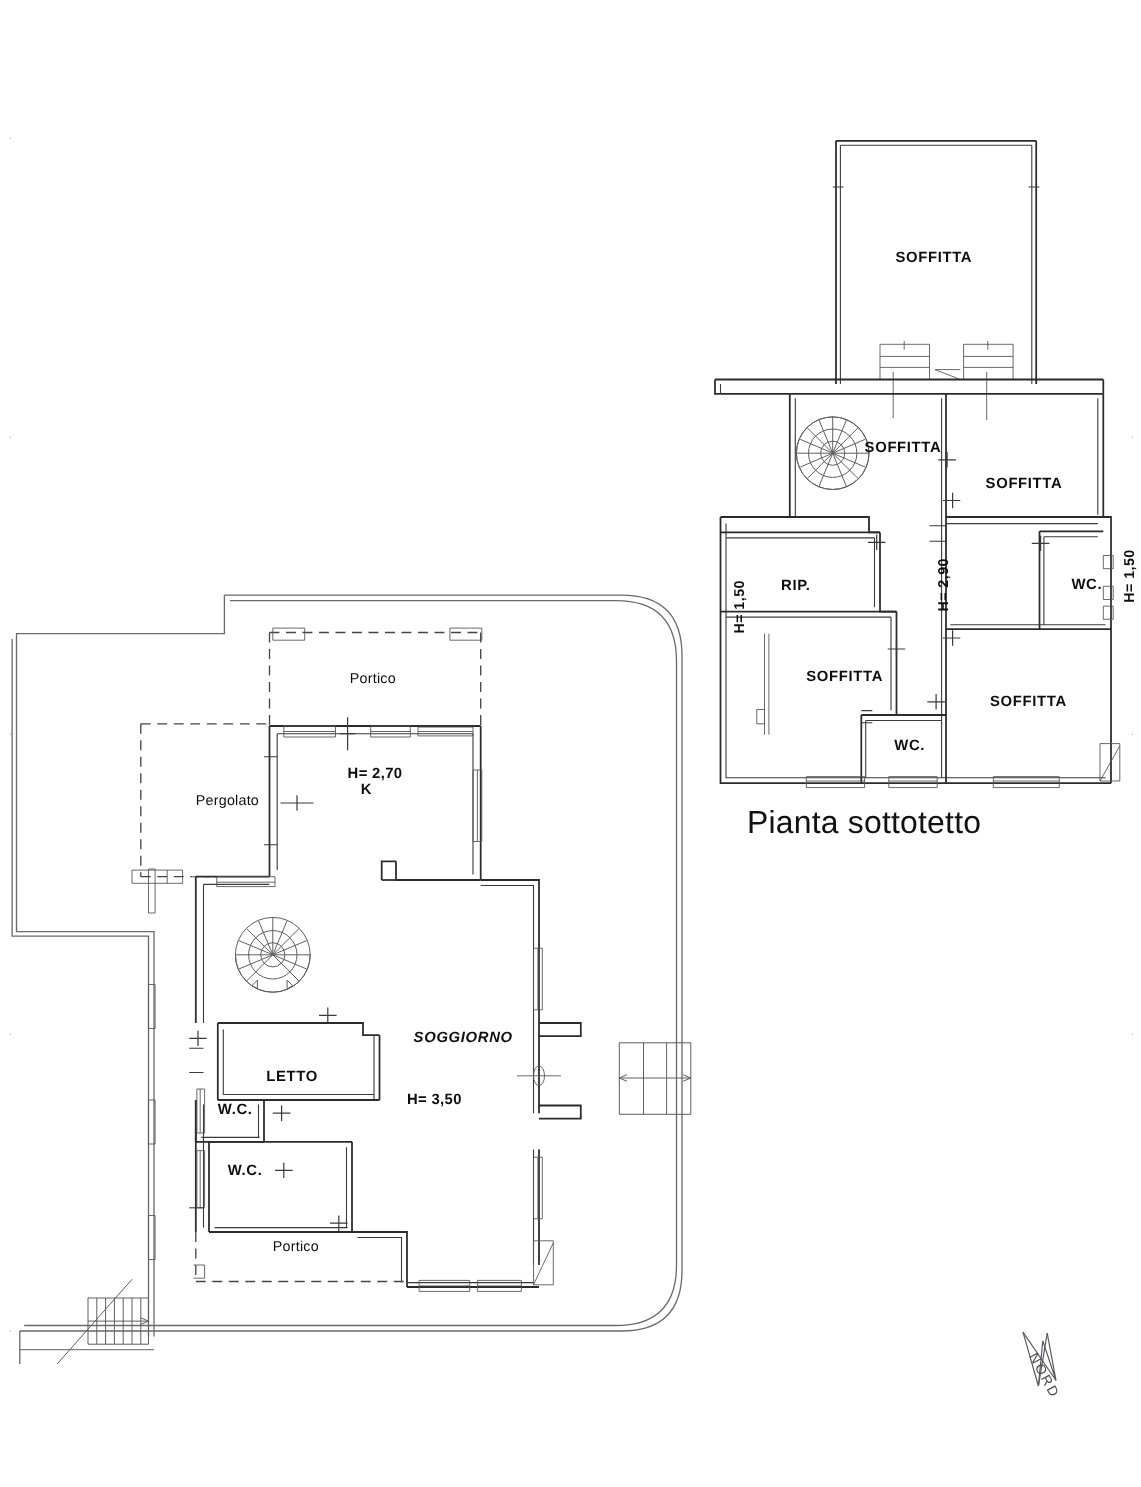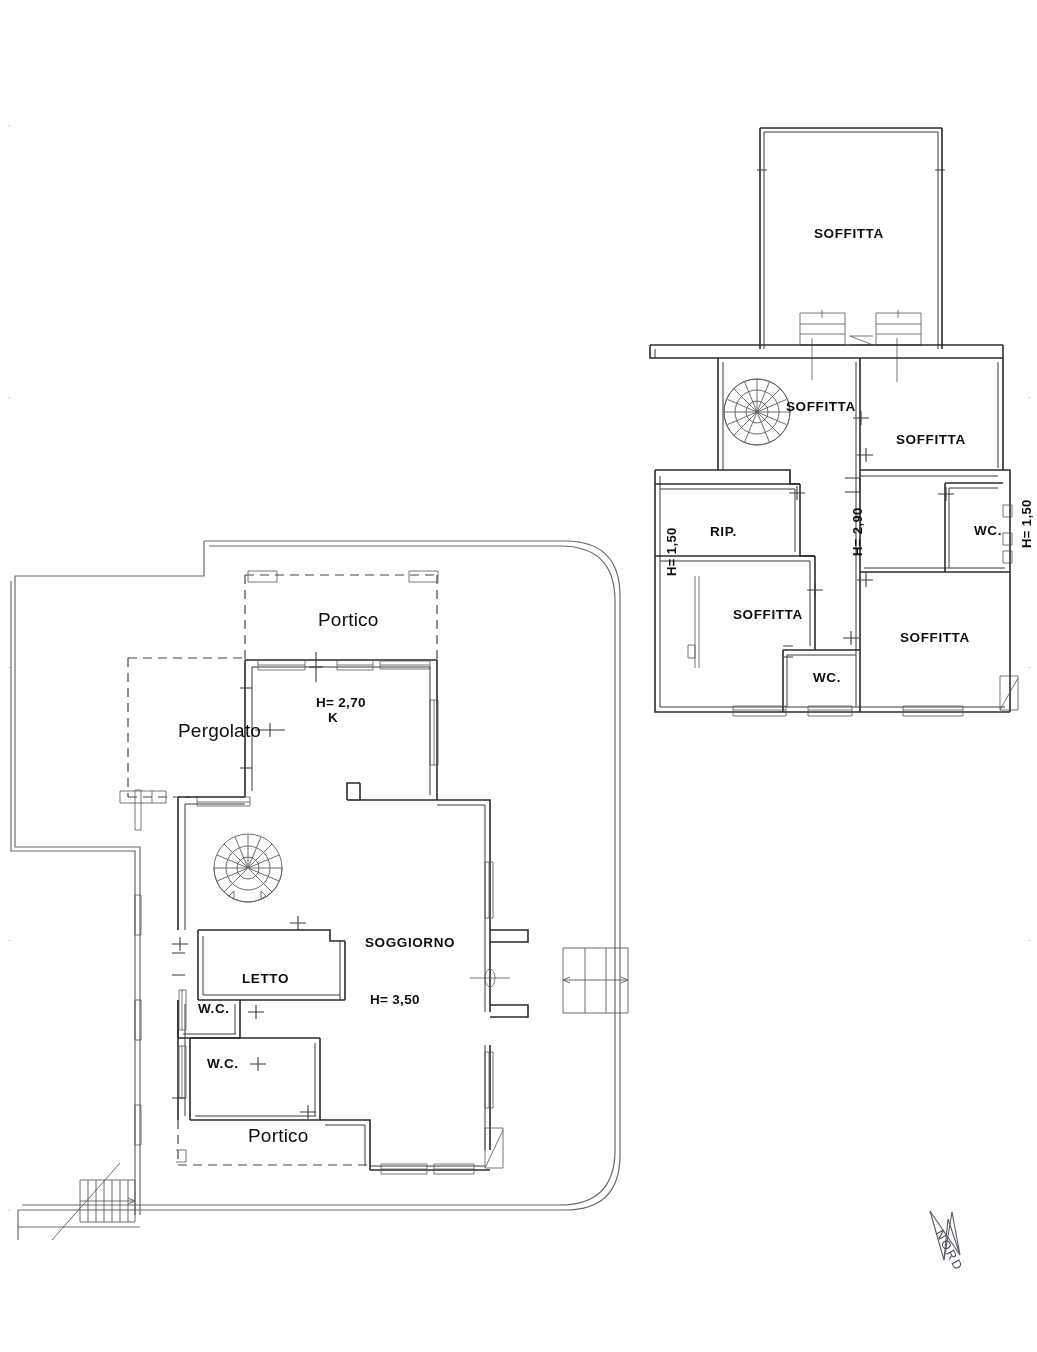--- a/index.html
+++ b/index.html
@@ -42,21 +42,21 @@
     font-family: "Liberation Sans", sans-serif;
     color: #0e0e0e;
     line-height: 1;
   }
   .room-caps {
     font-size: 13.5px;
     font-weight: bold;
     letter-spacing: 0.6px;
   }
   .room-light {
-    font-size: 19px;
+    font-size: 13px;
     font-weight: normal;
     letter-spacing: 0.2px;
   }
   .height-lbl {
     font-size: 13.5px;
     font-weight: bold;
     letter-spacing: 0.3px;
   }
   .vert-lbl {
     font-size: 13px;
@@ -382,30 +382,31 @@
   <div class="lbl room-caps" style="left:974px; top:524px;">WC.</div>
 
   <div class="lbl room-caps" style="left:813px; top:671px;">WC.</div>
 
   <div class="lbl vert-lbl" style="left:665px; top:576px;">H= 1,50</div>
 
   <div class="lbl vert-lbl" style="left:851px; top:556px;">H= 2,90</div>
 
   <div class="lbl vert-lbl" style="left:1020px; top:548px;">H= 1,50</div>
 
+  <div class="lbl plan-title" style="left:679px; top:734px;">Pianta sottotetto</div>
 
   <div class="lbl room-light" style="left:318px; top:610px;">Portico</div>
 
   <div class="lbl room-light" style="left:178px; top:721px;">Pergolato</div>
 
   <div class="lbl room-caps" style="left:328px; top:711px;">K</div>
 
   <div class="lbl height-lbl" style="left:316px; top:696px;">H= 2,70</div>
 
-  <div class="lbl room-caps" style="left:365px; top:936px;">SOGGIORNO</div>
+  <div class="lbl room-caps" style="left:376px; top:936px;font-style:italic;">SOGGIORNO</div>
 
   <div class="lbl height-lbl" style="left:370px; top:993px;">H= 3,50</div>
 
   <div class="lbl room-caps" style="left:242px; top:972px;text-align:right;">LETTO</div>
 
   <div class="lbl room-caps" style="left:198px; top:1002px;">W.C.</div>
 
   <div class="lbl room-caps" style="left:207px; top:1057px;">W.C.</div>
 
   <div class="lbl room-light" style="left:248px; top:1126px;">Portico</div>

